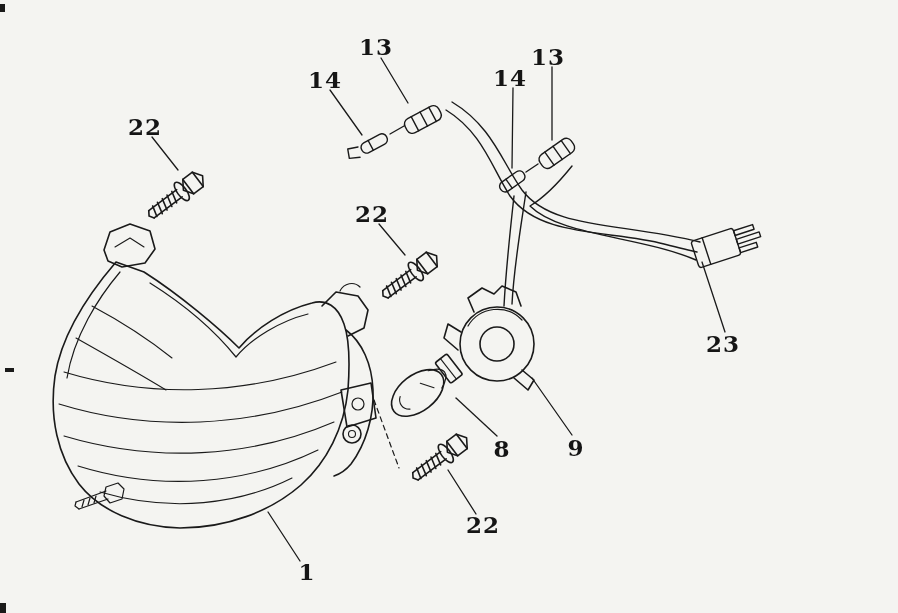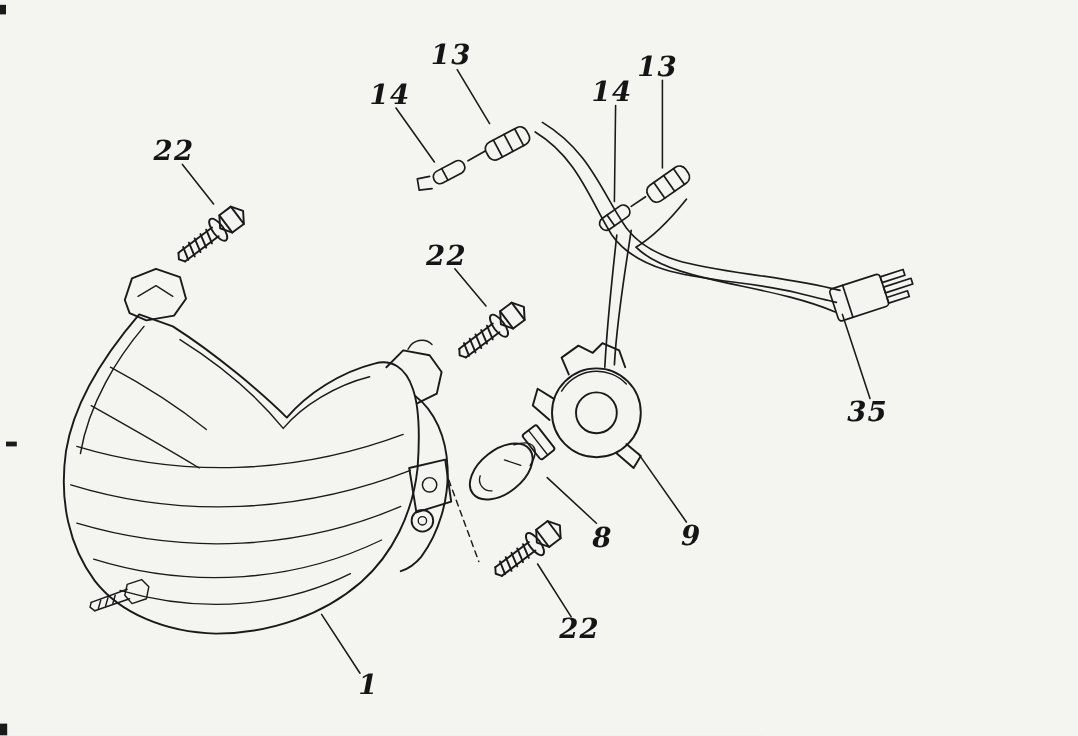--- a/index.html
+++ b/index.html
@@ -5,21 +5,20 @@
   html,body{margin:0;padding:0;}
   body{
     background:#e9e9e6;
     font-family:"DejaVu Serif","Liberation Serif",serif;
   }
   .canvas{
     position:relative;
     width:898px;height:613px;
     background:#f4f4f1;
     overflow:hidden;
-    font-style:italic;
   }
   .canvas svg{position:absolute;left:0;top:0;}
   .callout{
     position:absolute;
     transform:translate(-50%,-50%);
     font-weight:bold;
     font-size:23px;
     color:#151515;
     letter-spacing:1px;
     user-select:none;
@@ -187,19 +186,19 @@
       <line x1="300" y1="561" x2="268" y2="512"></line>
     </g>
   </svg>
 
   <div class="callout" style="left:376px;top:46px">13</div>
   <div class="callout" style="left:325px;top:79px">14</div>
   <div class="callout" style="left:510px;top:77px">14</div>
   <div class="callout" style="left:548px;top:56px">13</div>
   <div class="callout" style="left:145px;top:126px">22</div>
   <div class="callout" style="left:372px;top:213px">22</div>
-  <div class="callout" style="left:723px;top:343px">35</div>
+  <div class="callout" style="left:723px;top:343px">23</div>
   <div class="callout" style="left:502px;top:448px">8</div>
   <div class="callout" style="left:576px;top:447px">9</div>
   <div class="callout" style="left:483px;top:524px">22</div>
   <div class="callout" style="left:307px;top:571px">1</div>
 
 </div>
 
 </body></html>

